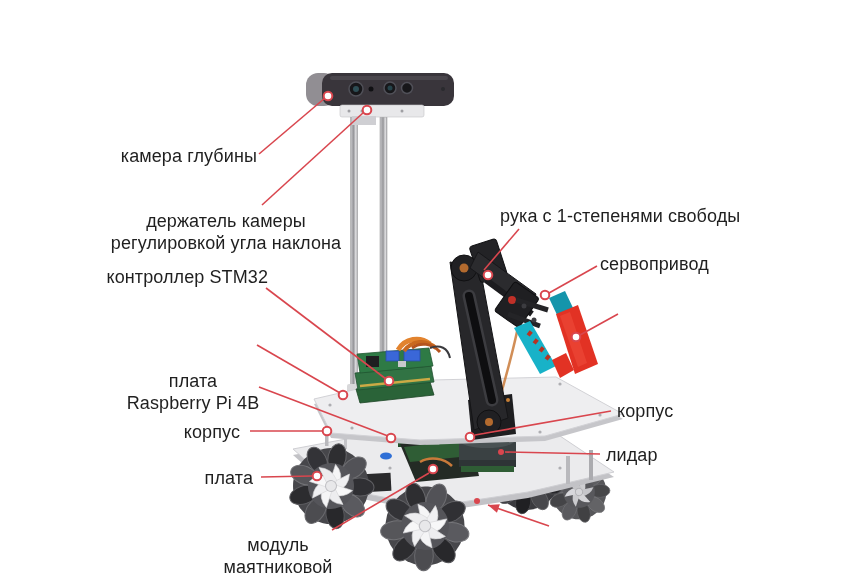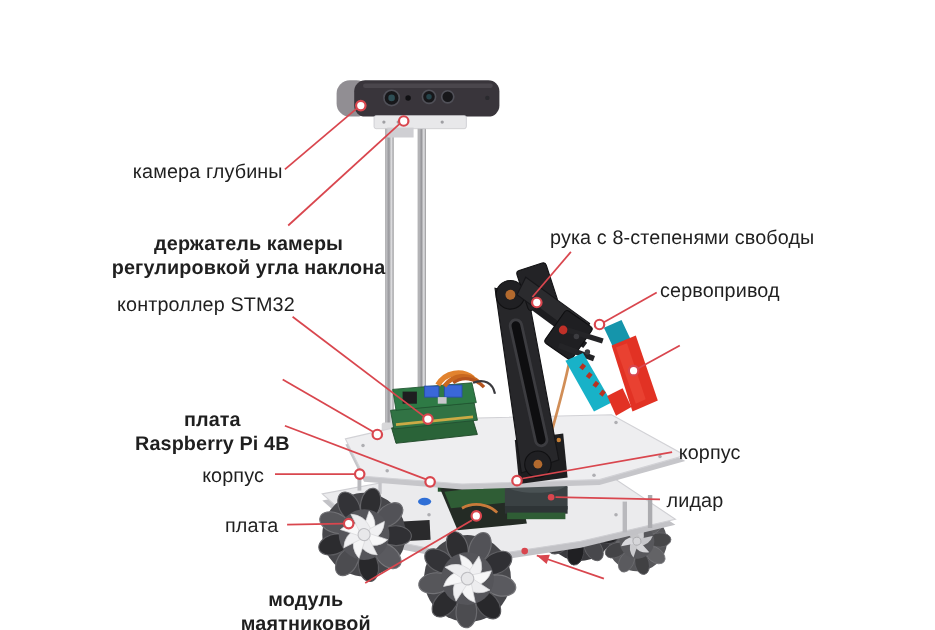--- a/index.html
+++ b/index.html
@@ -12,21 +12,21 @@
   .stage svg{position:absolute;left:0;top:0;}
   #labels{position:absolute;left:0;top:0;width:100%;height:100%;pointer-events:none;}
   .label{
     position:absolute;
     font:400 18px/22px "Liberation Sans",sans-serif;
     color:var(--label,#1f1f1f);
     white-space:pre-line;
     letter-spacing:.1px;
   }
   .align-right{transform:translate(-100%,-50%);text-align:right;}
-  .align-center{transform:translate(-50%,-50%);text-align:center;font-weight:bold;}
+  .align-center{transform:translate(-50%,-50%);text-align:center;}
   .align-left{transform:translate(0,-50%);text-align:left;}
 </style>
 </head>
 <body>
 
 <div class="stage">
 
   <svg width="850" height="573" viewBox="0 0 850 573">
     <defs>
       <linearGradient id="pole" x1="0" y1="0" x2="1" y2="0">
@@ -358,18 +358,18 @@
       <div class="label align-center" style="left: 226px; top: 184px;">держатель камеры
 регулировкой угла наклона</div>
       <div class="label align-right" style="left: 268px; top: 229px;">контроллер STM32</div>
       <div class="label align-center" style="left: 193px; top: 344px;">плата
 Raspberry Pi 4B</div>
       <div class="label align-right" style="left: 240px; top: 384px;">корпус</div>
       <div class="label align-right" style="left: 253px; top: 430px;">плата</div>
       <div class="label align-center" style="left: 278px; top: 519px;">модуль
 маятниковой
 подвески</div>
-      <div class="label align-left" style="left: 500px; top: 168px;">рука с 8-степенями свободы</div>
+      <div class="label align-left" style="left: 500px; top: 168px;">рука с 1-степенями свободы</div>
       <div class="label align-left" style="left: 600px; top: 216px;">сервопривод</div>
       <div class="label align-left" style="left: 617px; top: 363px;">корпус</div>
       <div class="label align-left" style="left: 606px; top: 407px;">лидар</div>
     </div>
 </div>
 
 </body></html>

